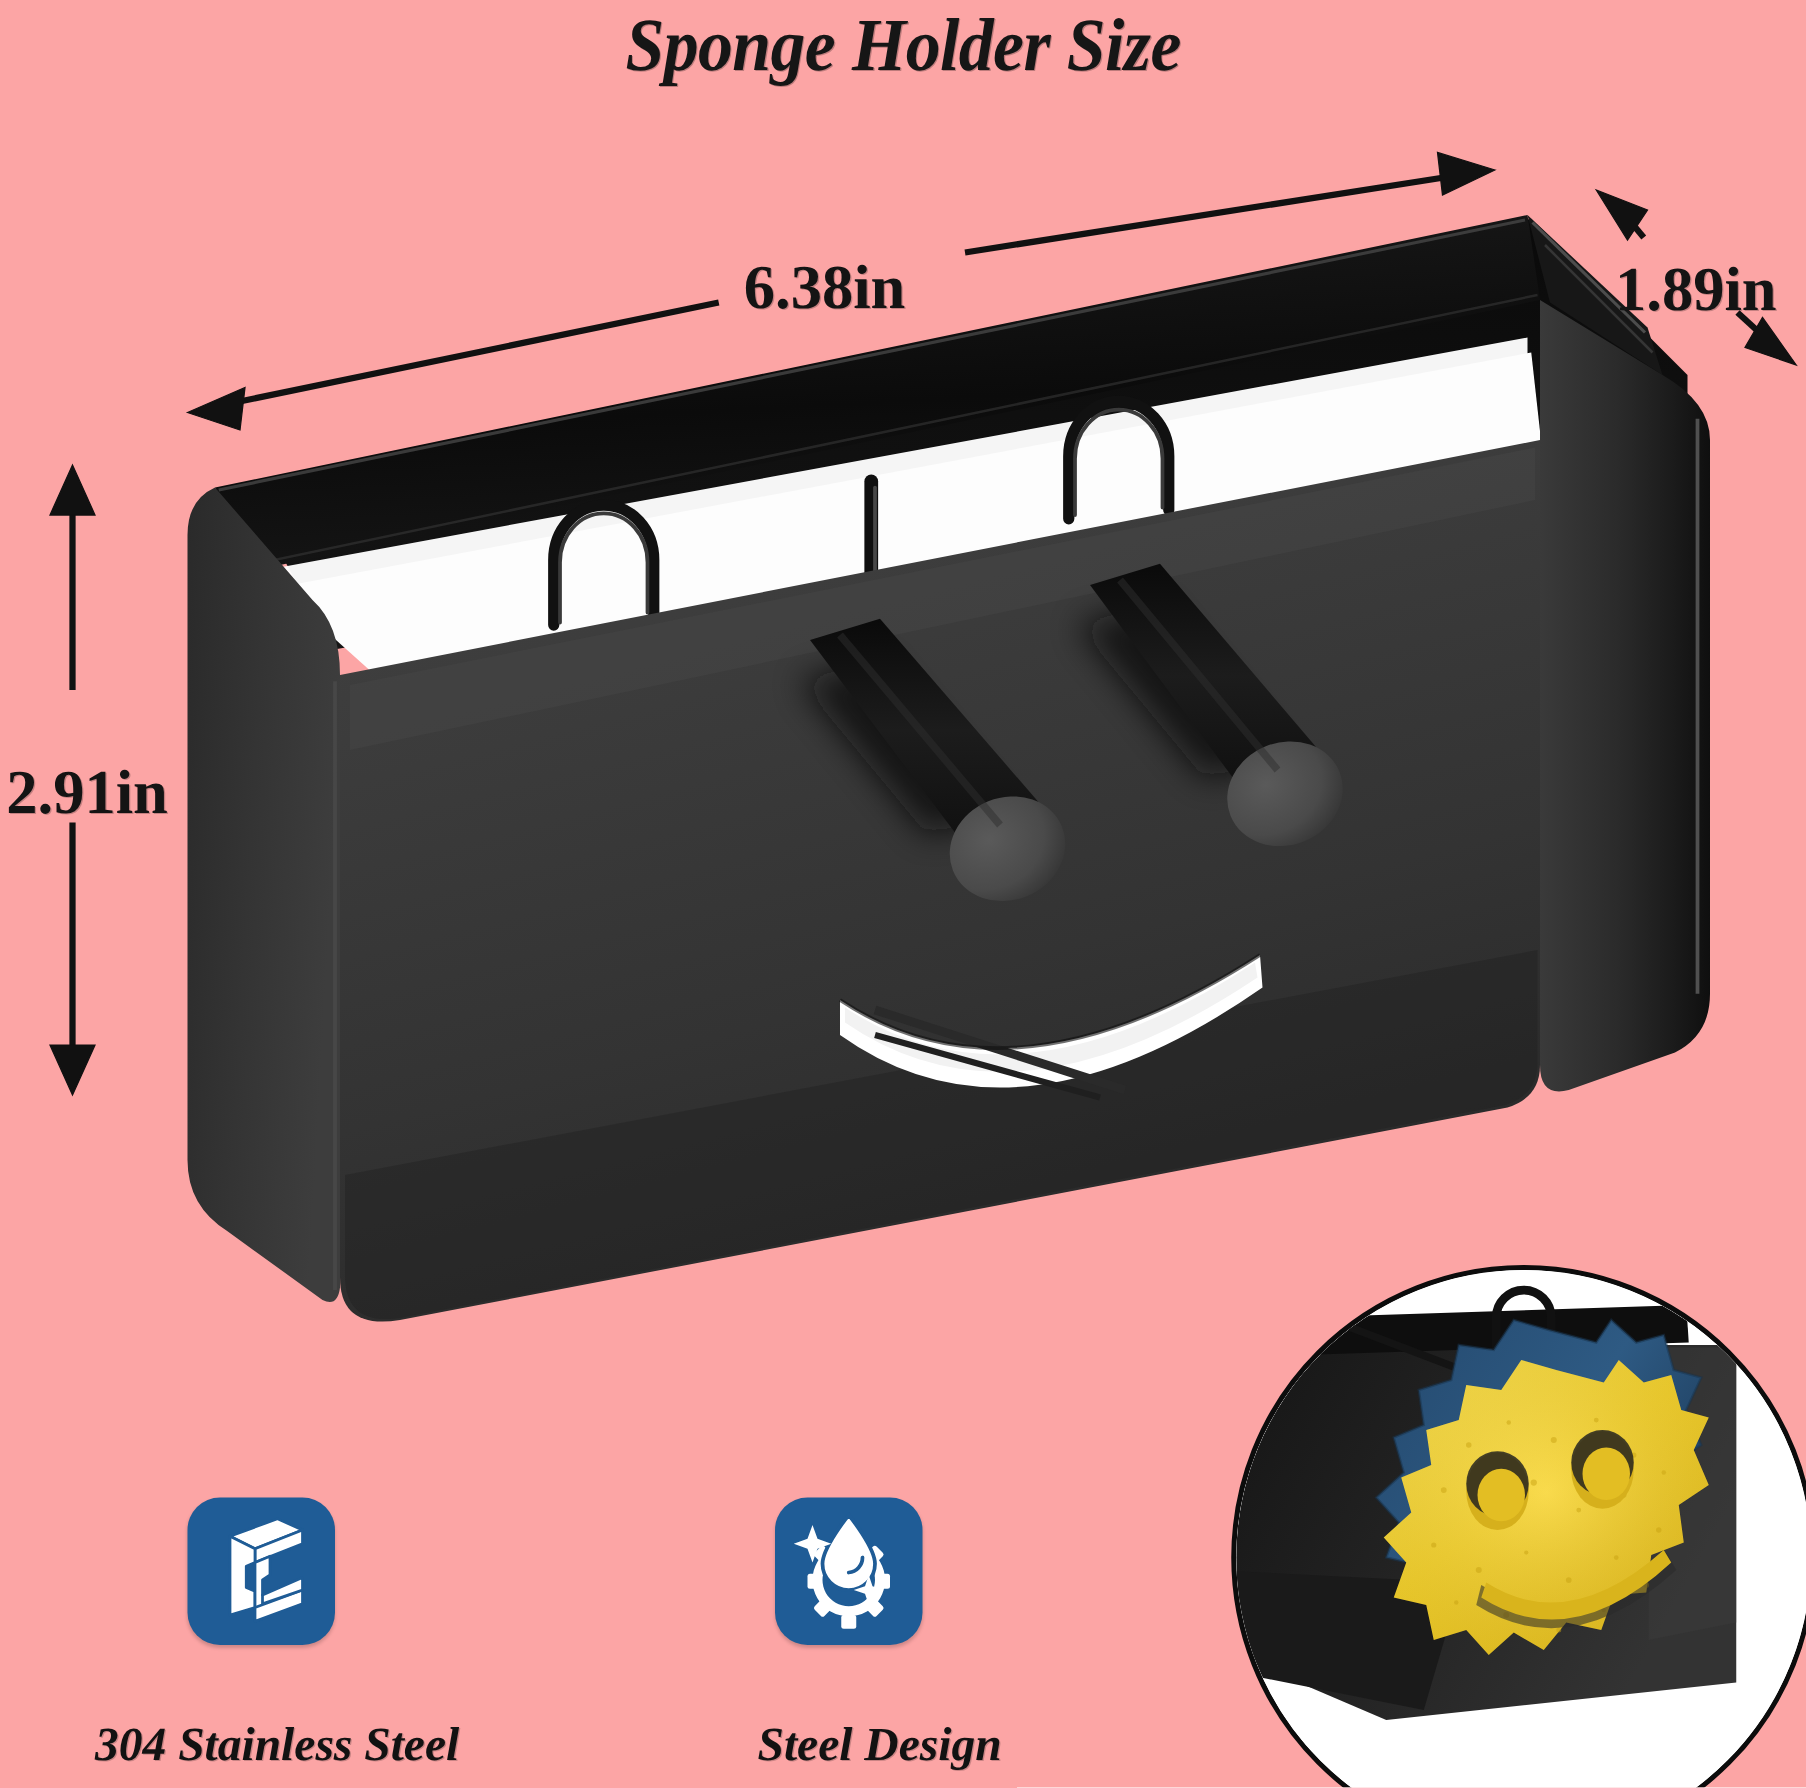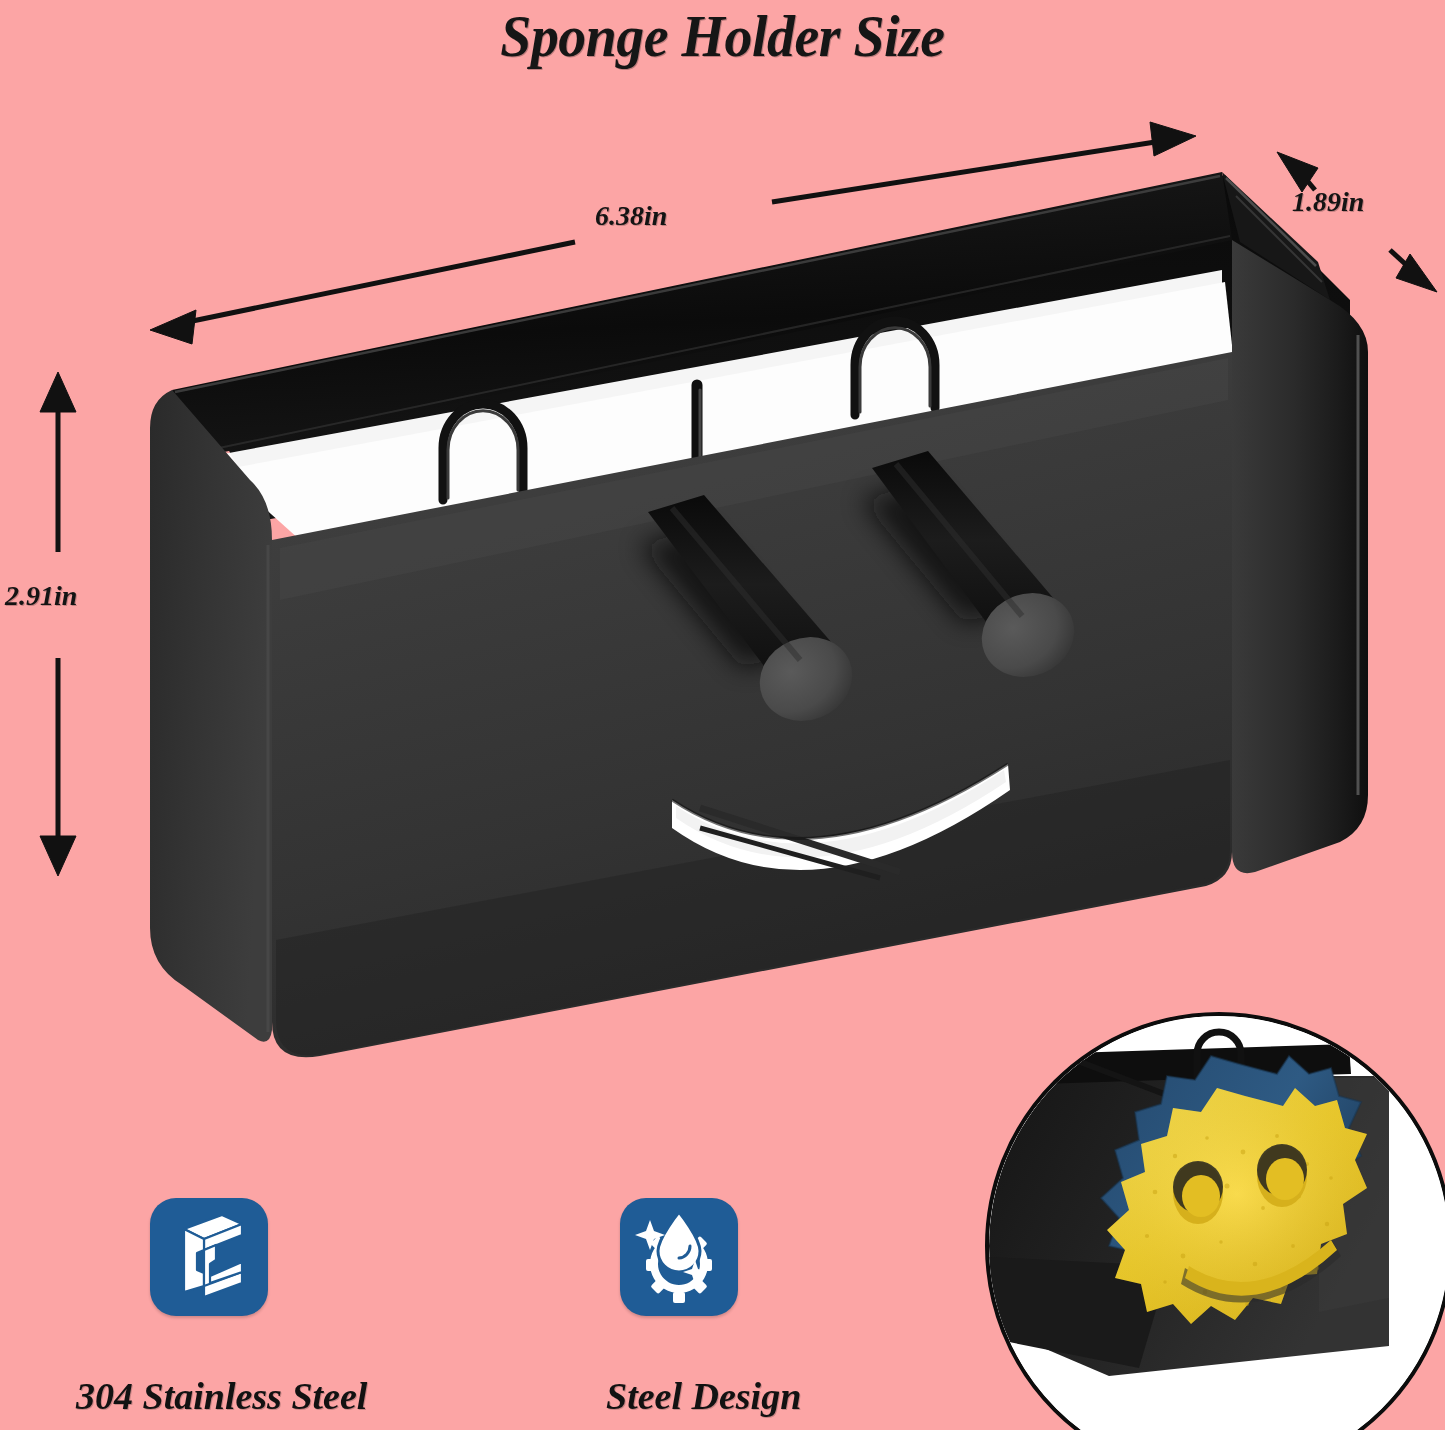--- a/index.html
+++ b/index.html
@@ -34,29 +34,28 @@
     transform: scaleX(0.93);
     text-shadow: 1px 1px 0 rgba(0,0,0,0.25);
     white-space: nowrap;
   }
 
   
   .dim-label {
     position: absolute;
     font-family: "Liberation Serif", serif;
     font-weight: bold;
-    font-style: italic;
-    font-size: 28px;
+    font-size: 50px;
     color: #141414;
     white-space: nowrap;
     text-shadow: 1px 1px 0 rgba(0,0,0,0.22);
   }
   #dim-width-label { left: 595px; top: 200px; }
-  #dim-depth-label { left: 1292px; top: 186px; text-align: right; }
-  #dim-height-label { left: 5px; top: 580px; }
+  #dim-depth-label { left: 1292px; top: 202px; text-align: right; }
+  #dim-height-label { left: 5px; top: 604px; }
 
   
   svg.layer {
     position: absolute;
     left: 0;
     top: 0;
     width: 1445px;
     height: 1430px;
     overflow: visible;
     pointer-events: none;

